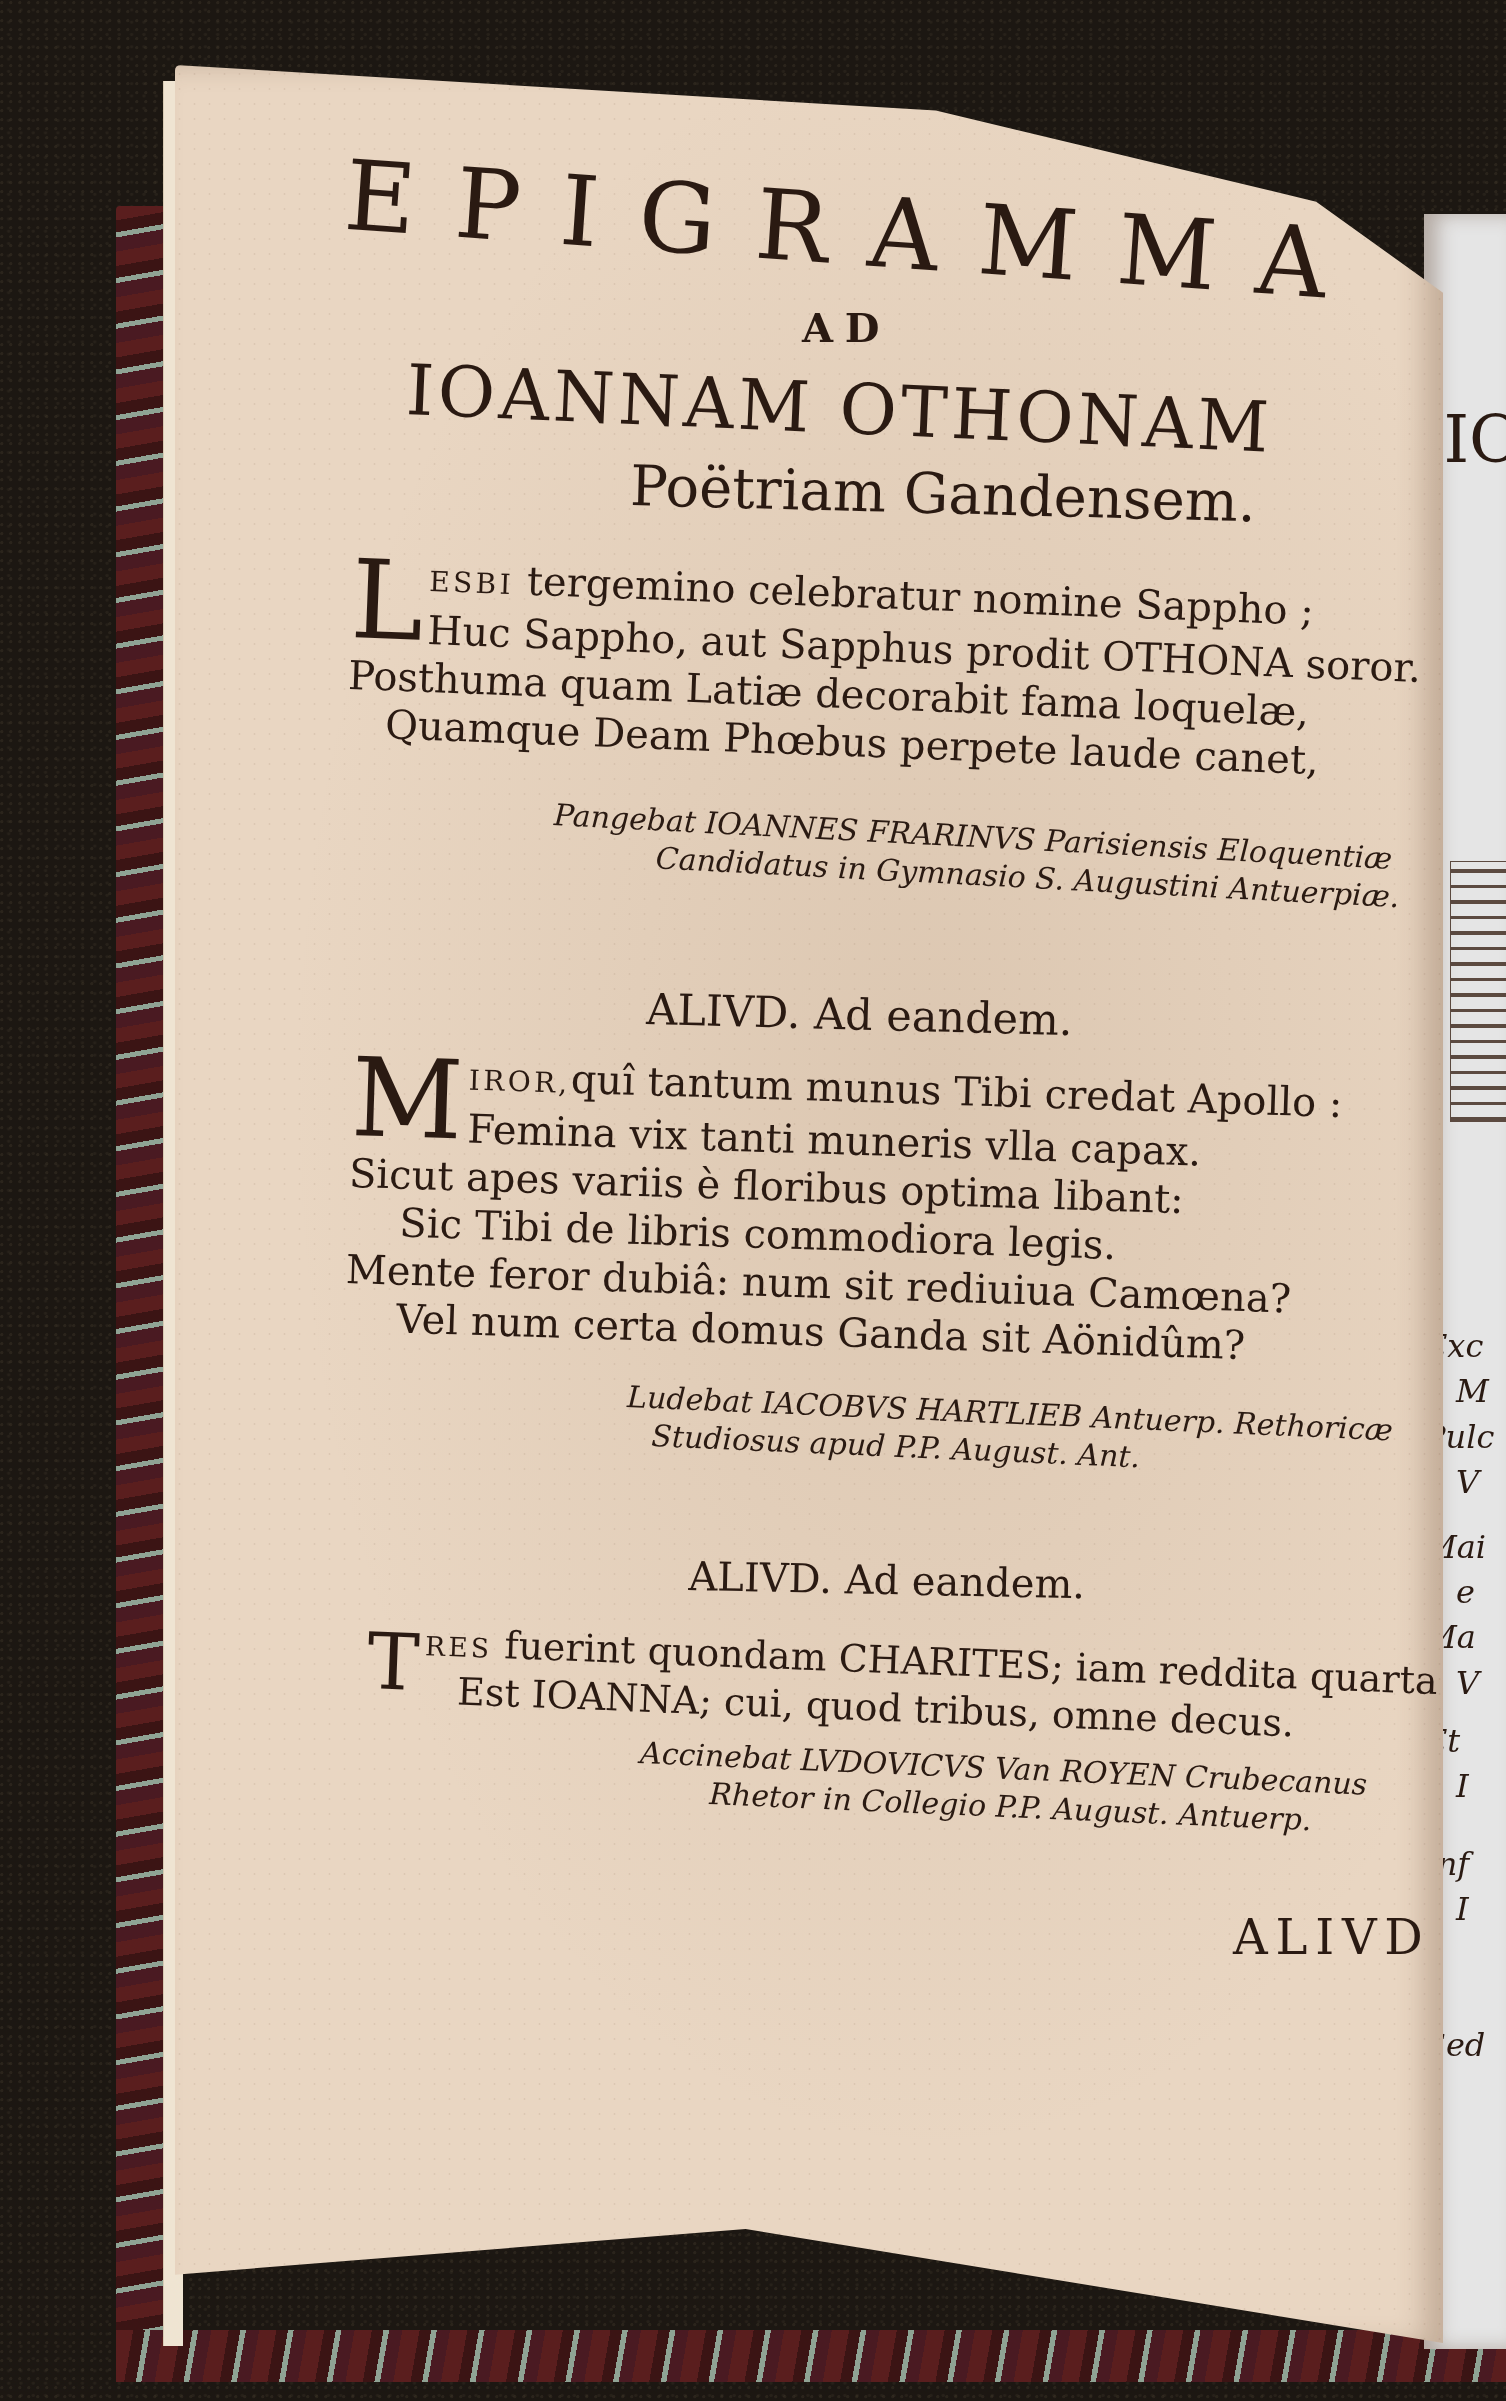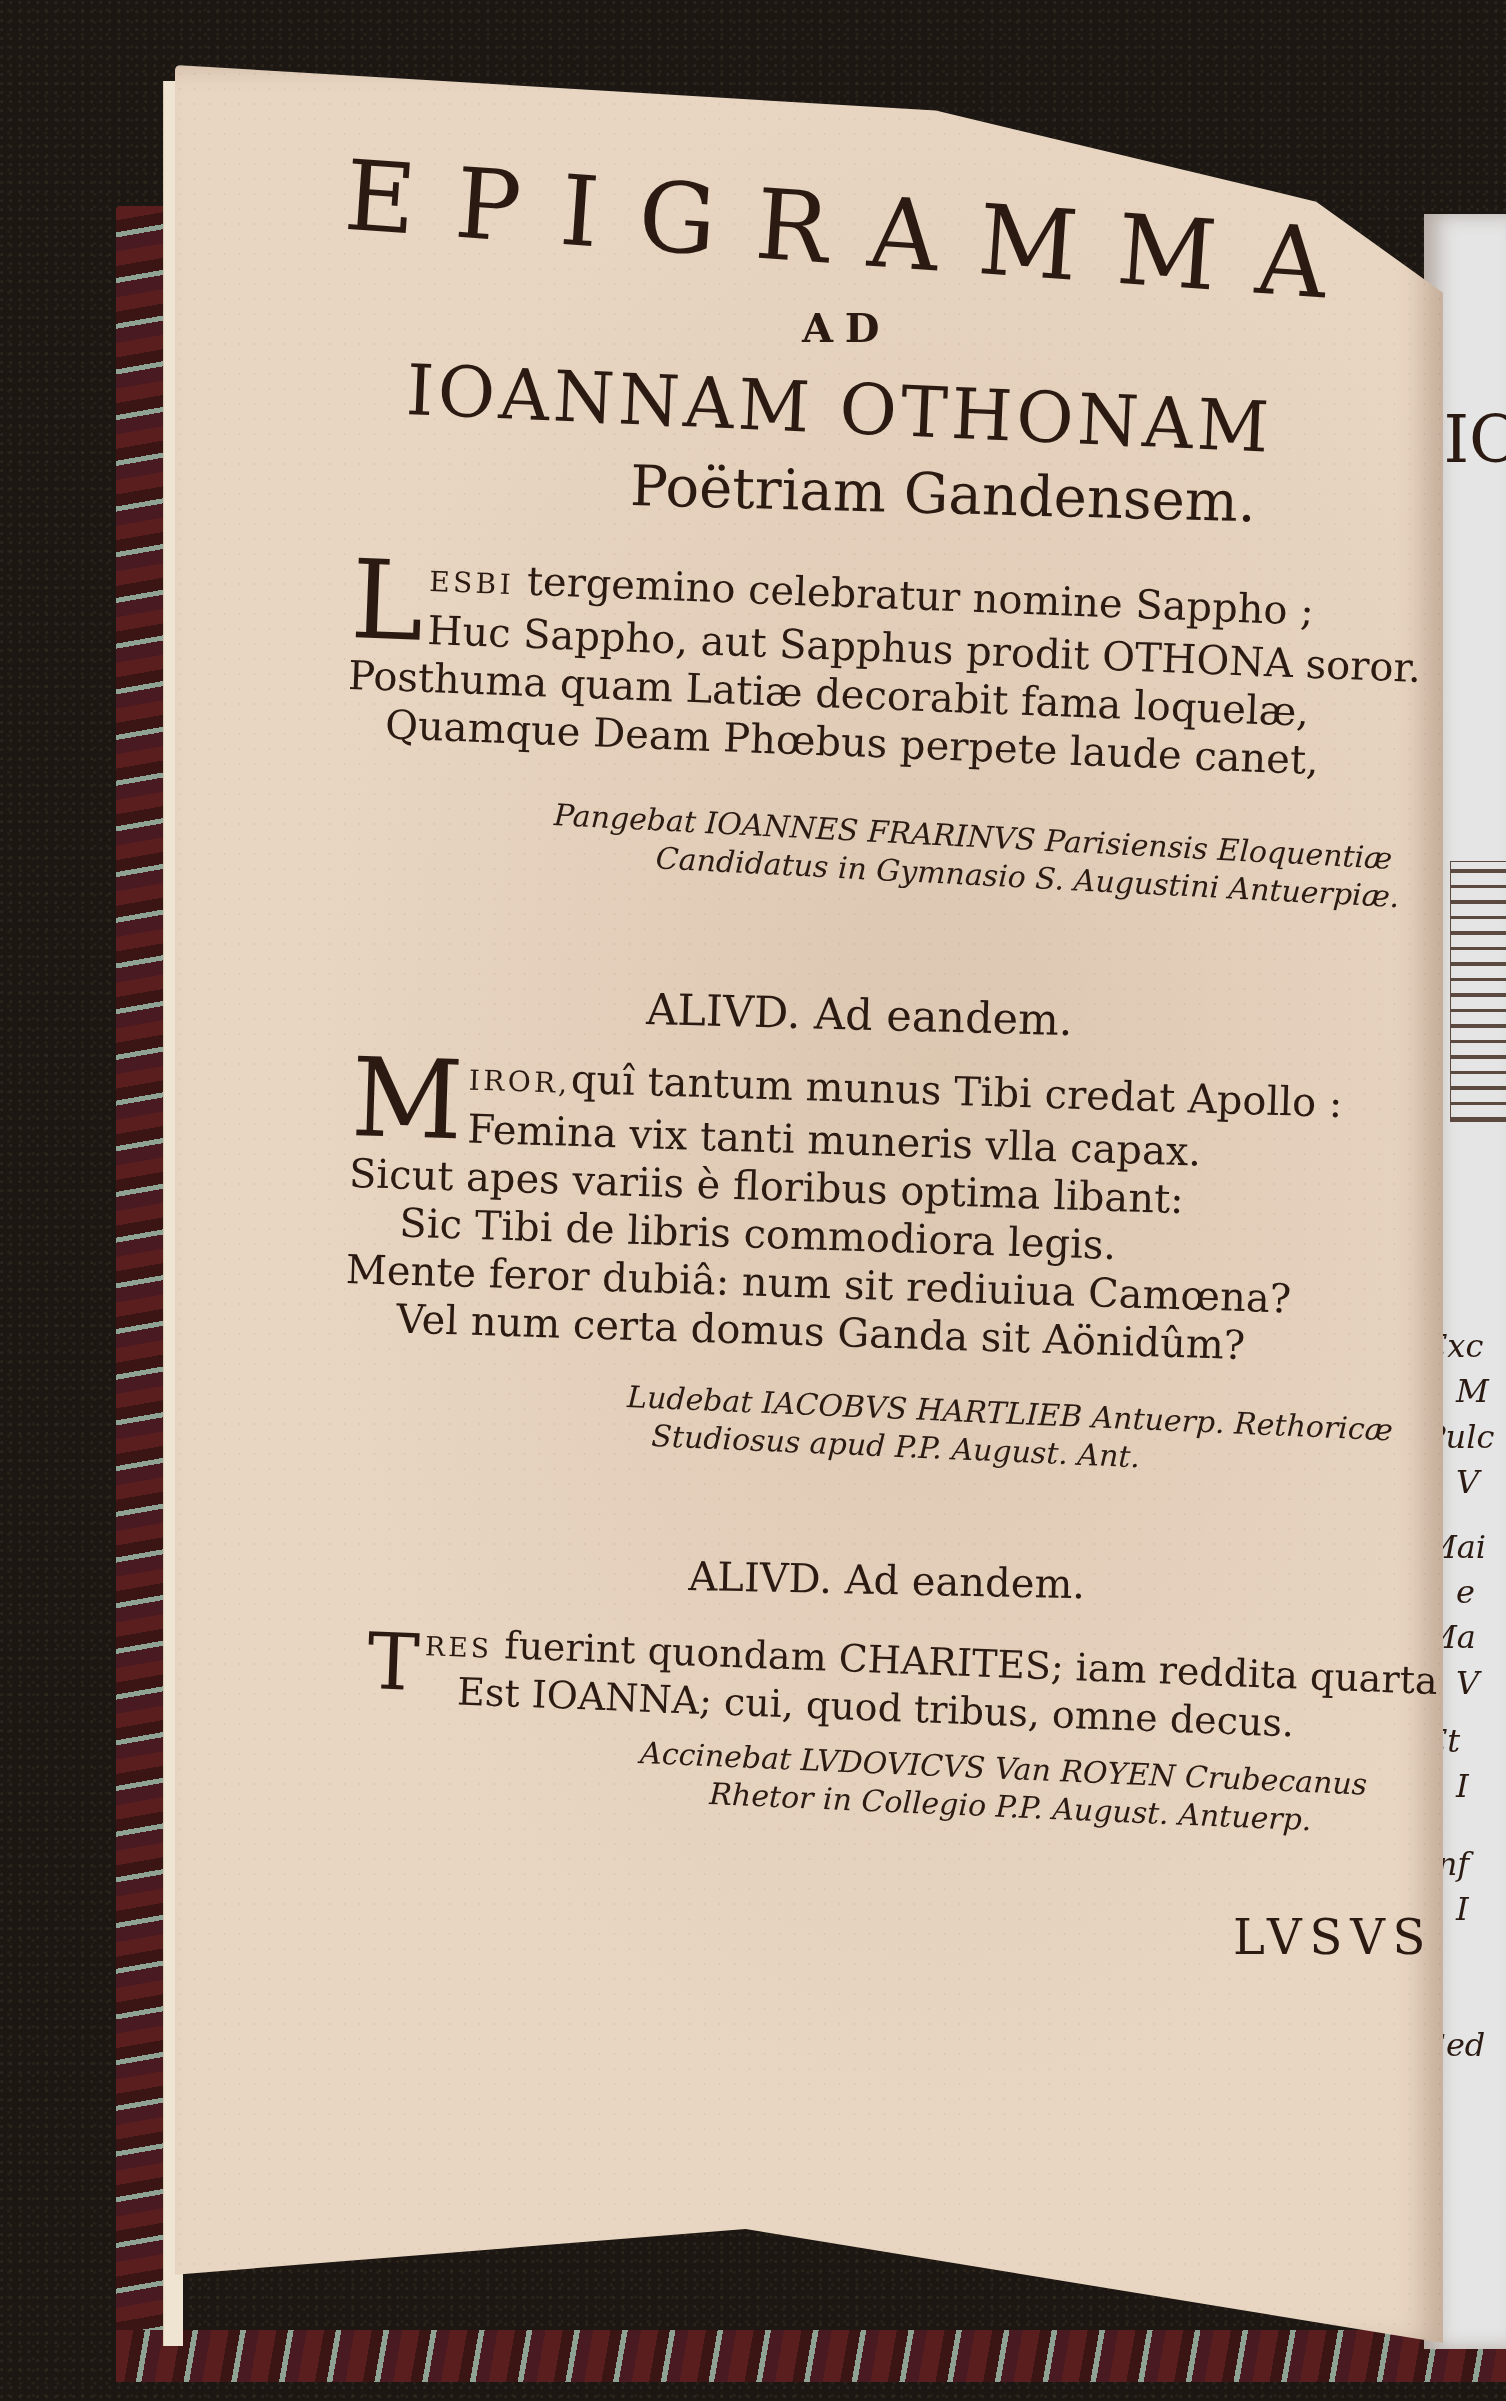--- a/index.html
+++ b/index.html
@@ -140,14 +140,14 @@
 <div class="poem ink poem3">
   <span class="dropcap" style="font-size:78px;line-height:78px">T</span>
   <span class="line"><span class="sc">RES</span> <span>fuerint quondam CHARITES; iam reddita quarta</span></span>
   <span class="line indent">Est IOANNA; cui, quod tribus, omne decus.</span>
 </div>
 <div class="sig ink sig3">
   <span class="line">Accinebat LVDOVICVS Van ROYEN Crubecanus</span>
   <span class="line" style="padding-left:71px">Rhetor in Collegio P.P. August. Antuerp.</span>
 </div>
 
-<div class="block ink catchword">LVSVS</div>
+<div class="block ink catchword">ALIVD</div>
 
 
 </body></html>

